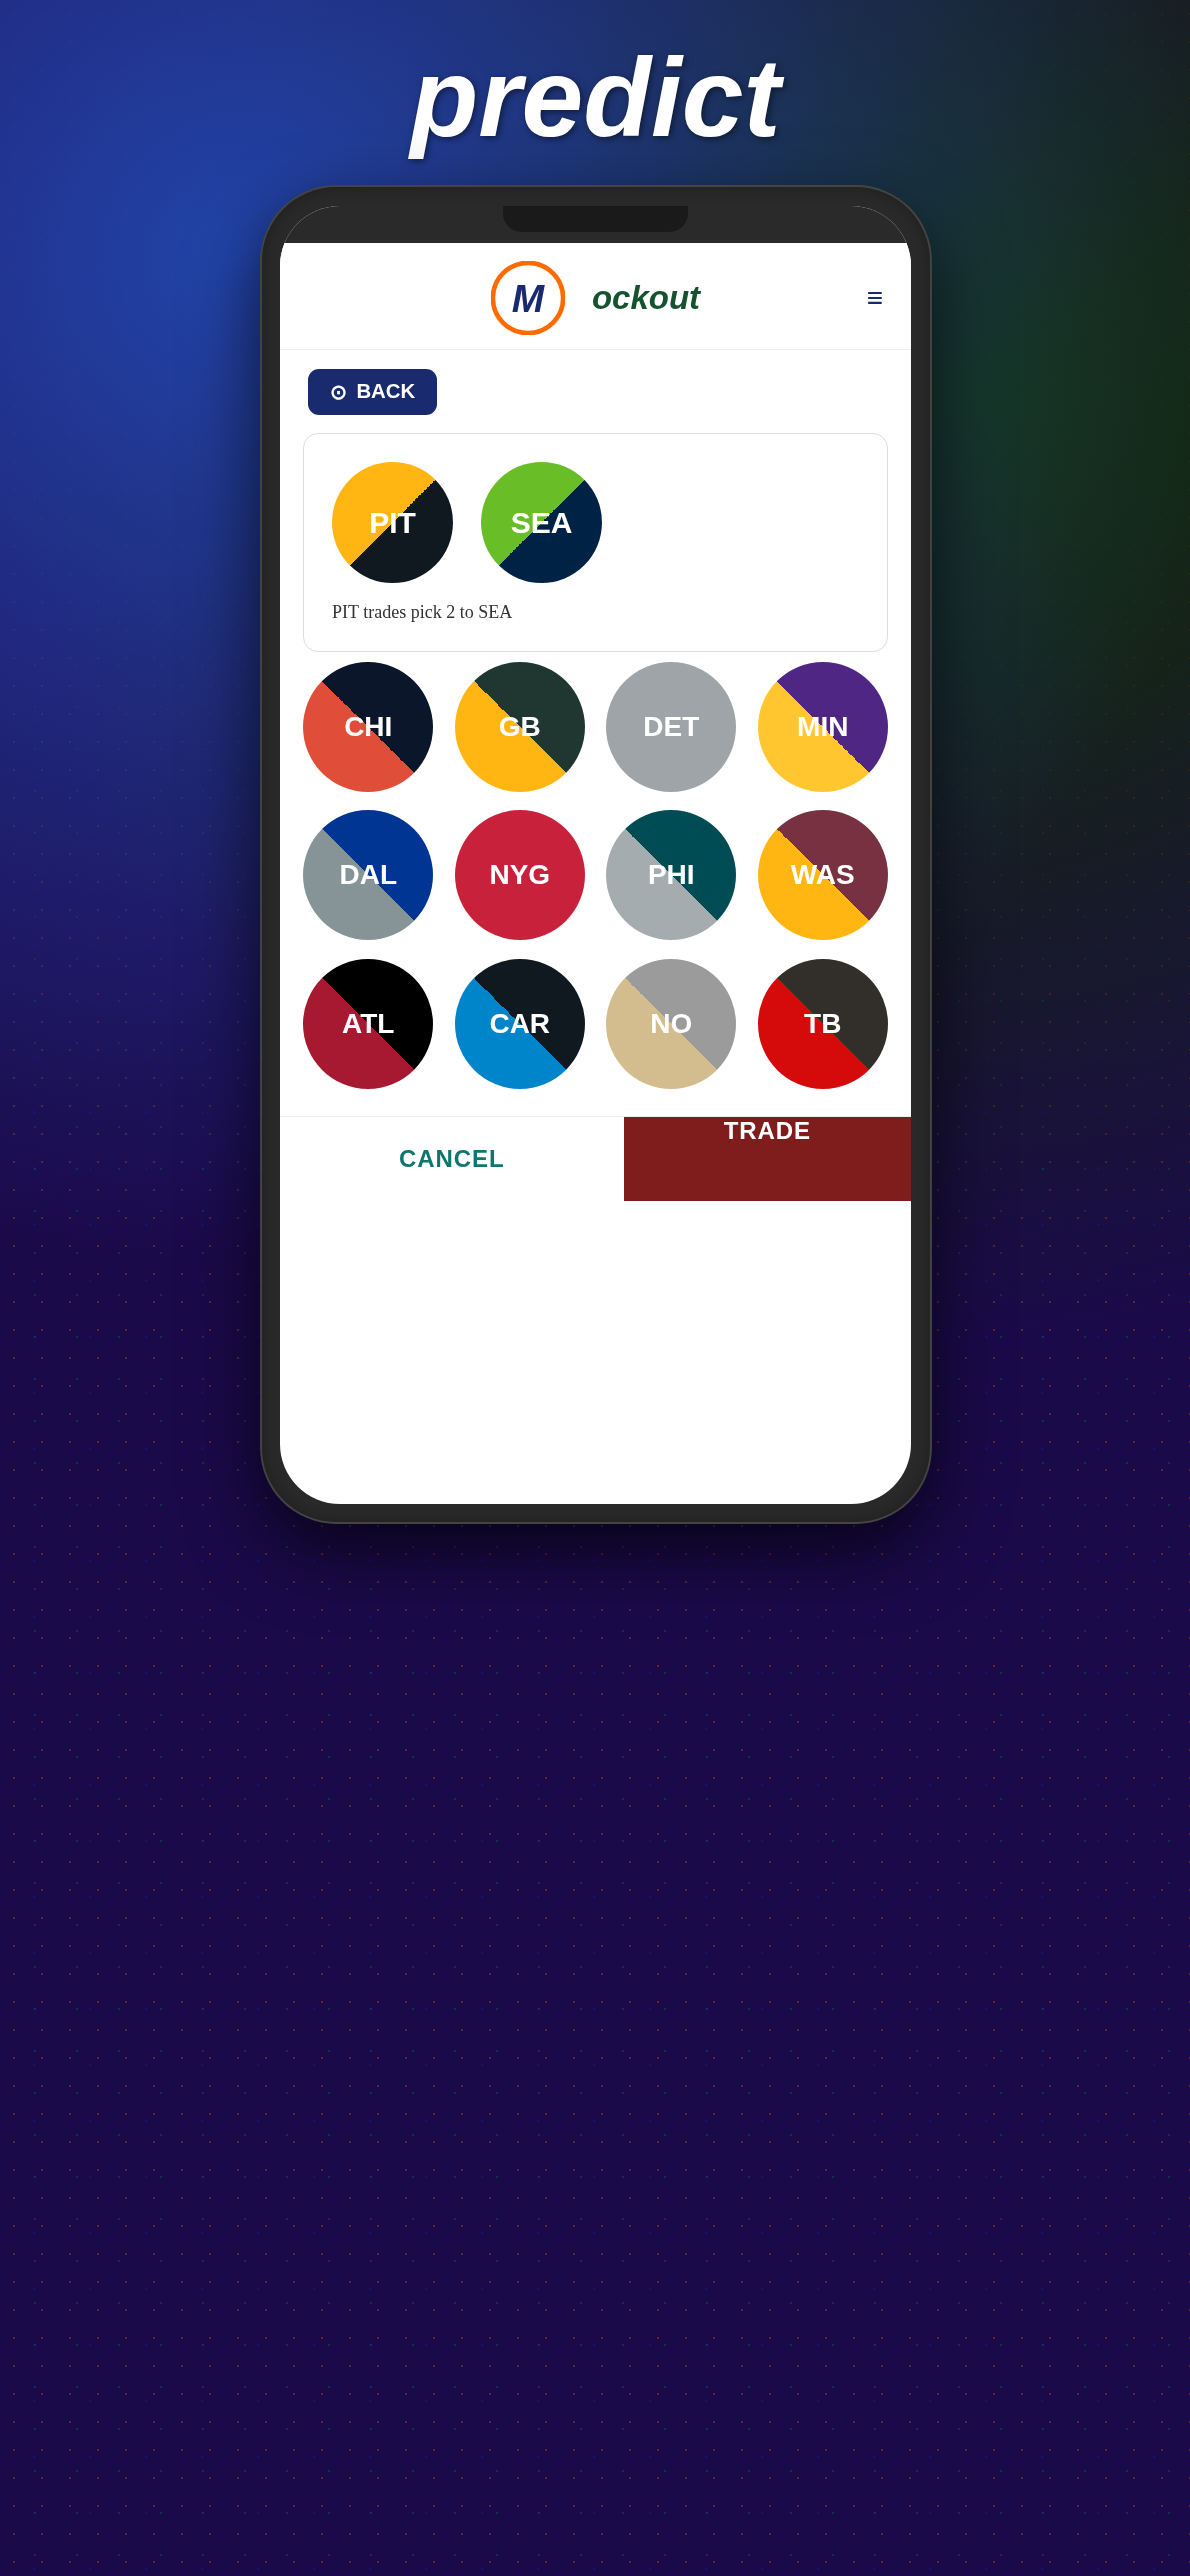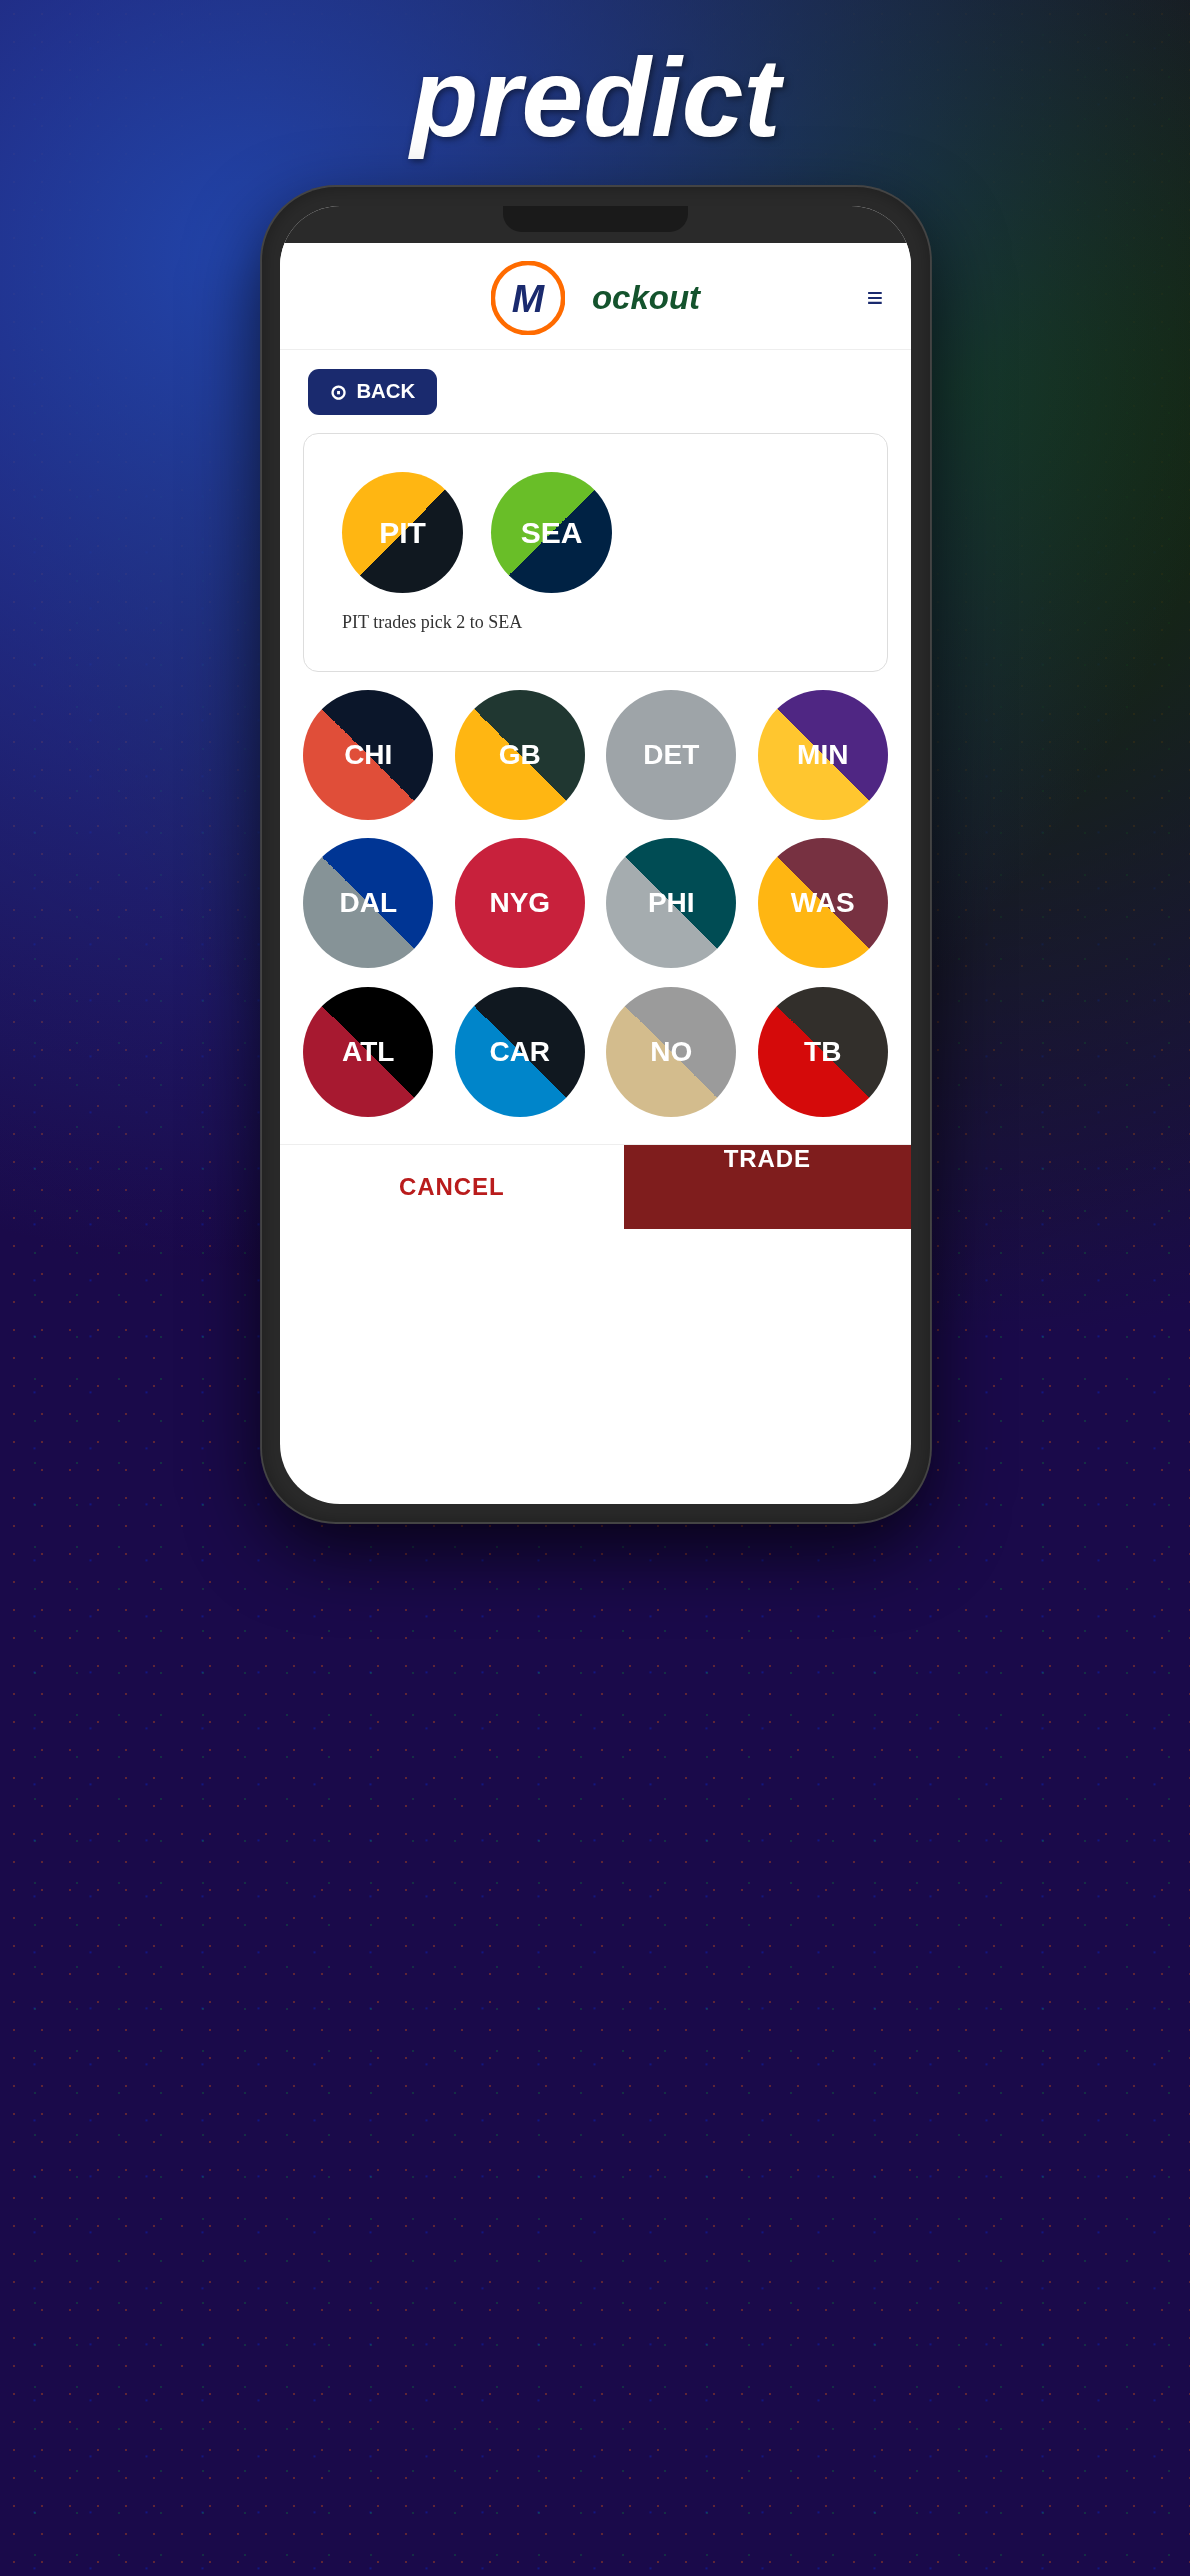--- a/index.html
+++ b/index.html
@@ -134,24 +134,24 @@
       color: white;
       padding: 11px 22px;
       border-radius: 11px;
       font-size: 20.4px;
       font-weight: 700;
       cursor: pointer;
     }
 
     
     .trade-card {
-      margin: 0 23px 18px;
+      margin: 0 23px 10px;
       border: 0.9px solid #ddd;
       border-radius: 15px;
-      padding: 38px;
+      padding: 28px;
     }
 
     .trade-logos {
       display: flex;
       gap: 28px;
       margin-bottom: 18.5px;
     }
 
     .trade-text {
       font-size: 18px;
@@ -262,21 +262,21 @@
       border-top: 0.9px solid #eee;
       margin-top: 9.3px;
     }
 
     .cancel-btn {
       flex: 1;
       padding: 28px;
       text-align: center;
       font-size: 24px;
       font-weight: 700;
-      color: #b91c1c;
+      color: #0f766e;
       background: white;
       cursor: pointer;
       letter-spacing: 0.9px;
     }
 
     .trade-btn {
       flex: 1;
       text-align: center;
       font-size: 24px;
       font-weight: 700;

